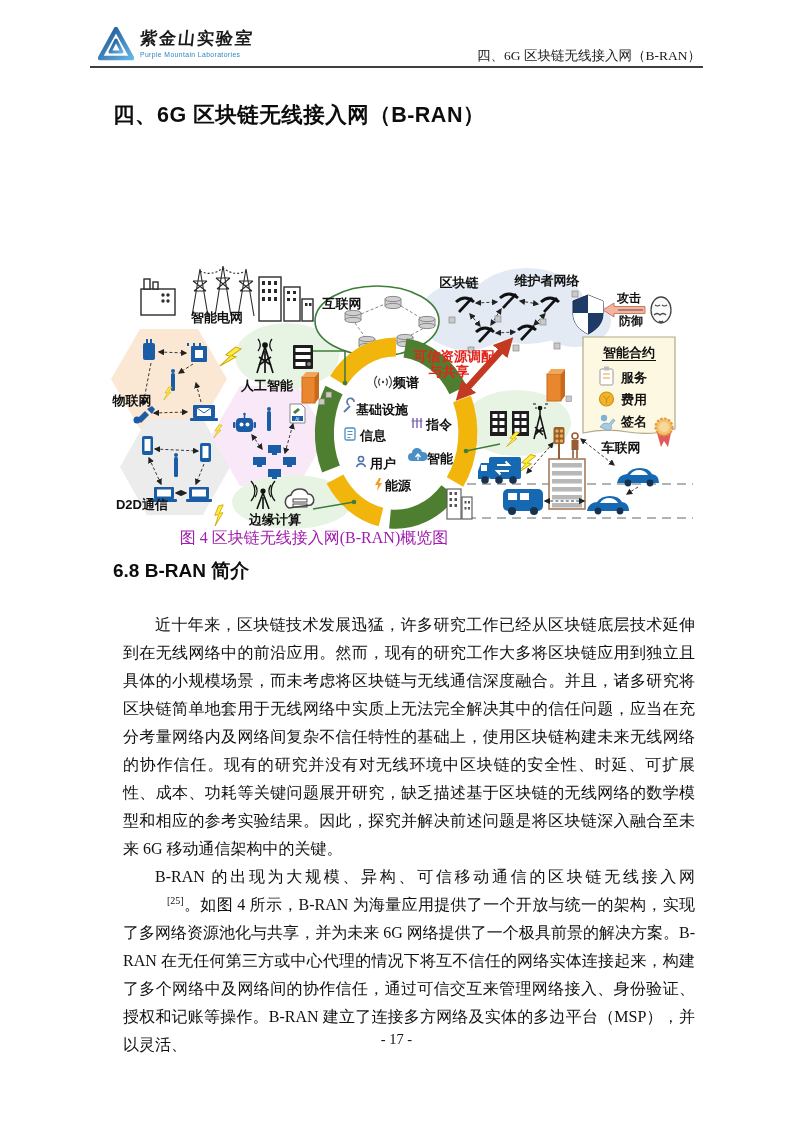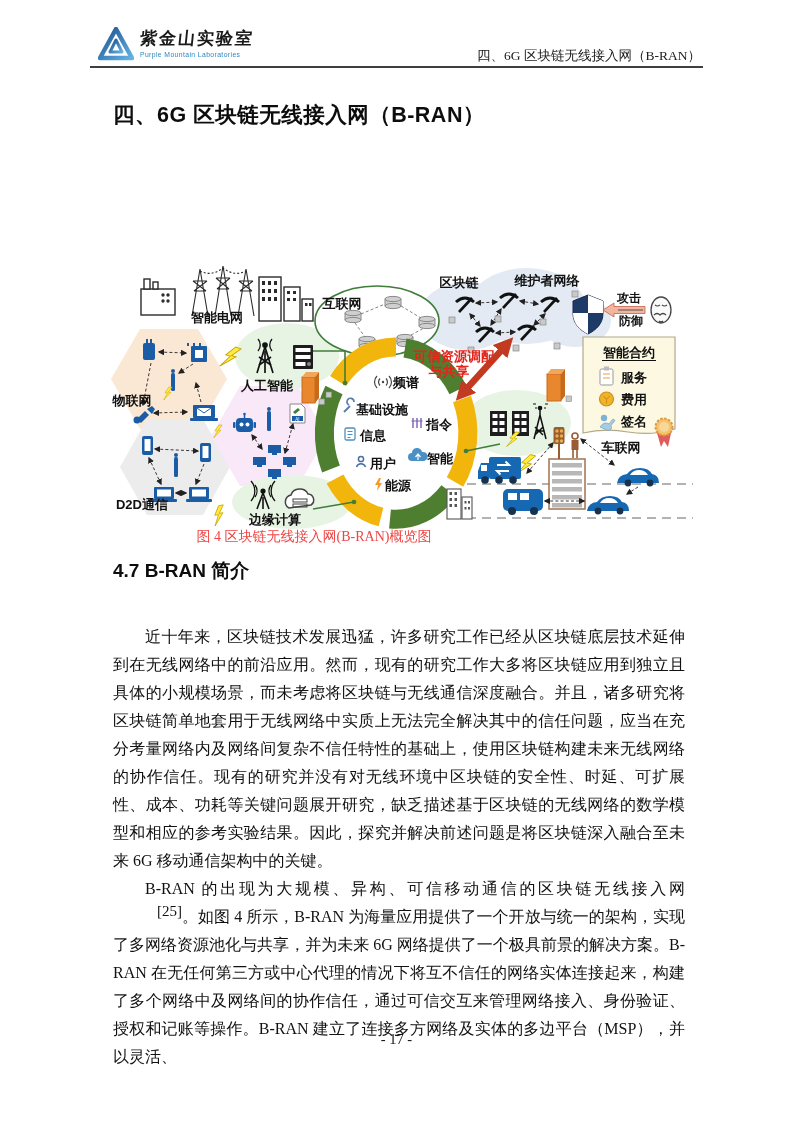--- a/index.html
+++ b/index.html
@@ -14,27 +14,27 @@
   .hdr-right{position:absolute;right:92px;top:47px;font-size:13.5px;color:#1a1a1a;}
   .hdr-rule{position:absolute;left:90px;top:66px;width:613px;height:2px;background:#3f3f3f;}
   
   .h1{position:absolute;left:113px;top:100px;font-family:"Liberation Sans","DejaVu Sans",sans-serif;
       font-weight:bold;font-size:21.5px;color:#0d0d0d;letter-spacing:.5px;}
   .h2{position:absolute;left:113px;top:558px;font-family:"Liberation Sans","DejaVu Sans",sans-serif;
       font-weight:bold;font-size:19px;color:#0d0d0d;}
   
   .p1{position:absolute;left:113px;top:149px;width:572px;font-size:16px;line-height:33px;
       text-align:justify;text-justify:inter-ideograph;}
-  .ptail{position:absolute;left:113px;top:611px;width:572px;font-size:16px;line-height:28px;
-      text-align:justify;text-justify:inter-ideograph;margin-top:12px;}
+  .ptail{position:absolute;left:123px;top:611px;width:572px;font-size:16px;line-height:28px;
+      text-align:justify;text-justify:inter-ideograph;}
   .para{margin:0;text-indent:32px;}
-  sup{font-size:15px;line-height:0;padding-left:44px;}
+  sup{font-size:10px;line-height:0;padding-left:44px;}
   
   .fig{position:absolute;left:97px;top:261px;width:600px;height:268px;}
-  .figcap{position:absolute;left:0;top:528px;width:628px;text-align:center;font-size:14px;color:#ef4444;}
+  .figcap{position:absolute;left:0;top:528px;width:628px;text-align:center;font-size:16px;color:#a21caf;}
   .footer{position:absolute;left:0;top:1031px;width:793px;text-align:center;font-size:14.5px;color:#111;}
   
   .fl{font-family:"Liberation Sans","DejaVu Sans",sans-serif;font-size:13px;font-weight:600;fill:#111;}
   .fls{font-family:"Liberation Sans","DejaVu Sans",sans-serif;font-size:12px;font-weight:600;fill:#111;}
   .red-t{font-family:"Liberation Sans","DejaVu Sans",sans-serif;font-size:13.5px;font-weight:bold;}
   .dash{stroke:#222;stroke-width:.9;fill:none;stroke-dasharray:3 2.2;}
   .dashg{stroke:#777;stroke-width:.9;fill:none;stroke-dasharray:3 2.2;}
   .gline{stroke:#3f7d3a;stroke-width:1.6;fill:none;}
   .dev{fill:#1a5da6;}
 </style>
@@ -556,20 +556,20 @@
         <line class="dash" x1="484" y1="178" x2="517" y2="204" marker-end="url(#mA)" marker-start="url(#mA)"></line>
         <line class="dash" x1="448" y1="240" x2="487" y2="240" marker-end="url(#mA)" marker-start="url(#mA)"></line>
         <line class="dash" x1="541" y1="226" x2="530" y2="233" marker-end="url(#mA)"></line>
       </g>
       <text class="fl" x="524" y="191" text-anchor="middle">车联网</text>
     </g>
   </svg>
 
   <div class="figcap">图 4  区块链无线接入网(B-RAN)概览图</div>
 
-  <div class="h2">4.7 B-RAN 简介</div>
+  <div class="h2">6.8 B-RAN 简介</div>
   <div class="ptail">
     <p class="para">近十年来，区块链技术发展迅猛，许多研究工作已经从区块链底层技术延伸到在无线网络中的前沿应用。然而，现有的研究工作大多将区块链应用到独立且具体的小规模场景，而未考虑将区块链与无线通信深度融合。并且，诸多研究将区块链简单地套用于无线网络中实质上无法完全解决其中的信任问题，应当在充分考量网络内及网络间复杂不信任特性的基础上，使用区块链构建未来无线网络的协作信任。现有的研究并没有对无线环境中区块链的安全性、时延、可扩展性、成本、功耗等关键问题展开研究，缺乏描述基于区块链的无线网络的数学模型和相应的参考实验结果。因此，探究并解决前述问题是将区块链深入融合至未来 6G 移动通信架构中的关键。</p>
     <p class="para"><span>B-RAN 的出现为大规模、异构、可信移动通信的区块链无线接入网</span><sup>[25]</sup><span>。如图 4 所示，B-RAN 为海量应用提供了一个开放与统一的架构，实现了多网络资源池化与共享，并为未来 6G 网络提供了一个极具前景的解决方案。B-RAN 在无任何第三方或中心代理的情况下将互不信任的网络实体连接起来，构建了多个网络中及网络间的协作信任，通过可信交互来管理网络接入、身份验证、授权和记账等操作。B-RAN 建立了连接多方网络及实体的多边平台（MSP），并以灵活、</span></p>
   </div>
 
   <div class="footer">- 17 -</div>
 </div>
 
 </body></html>

